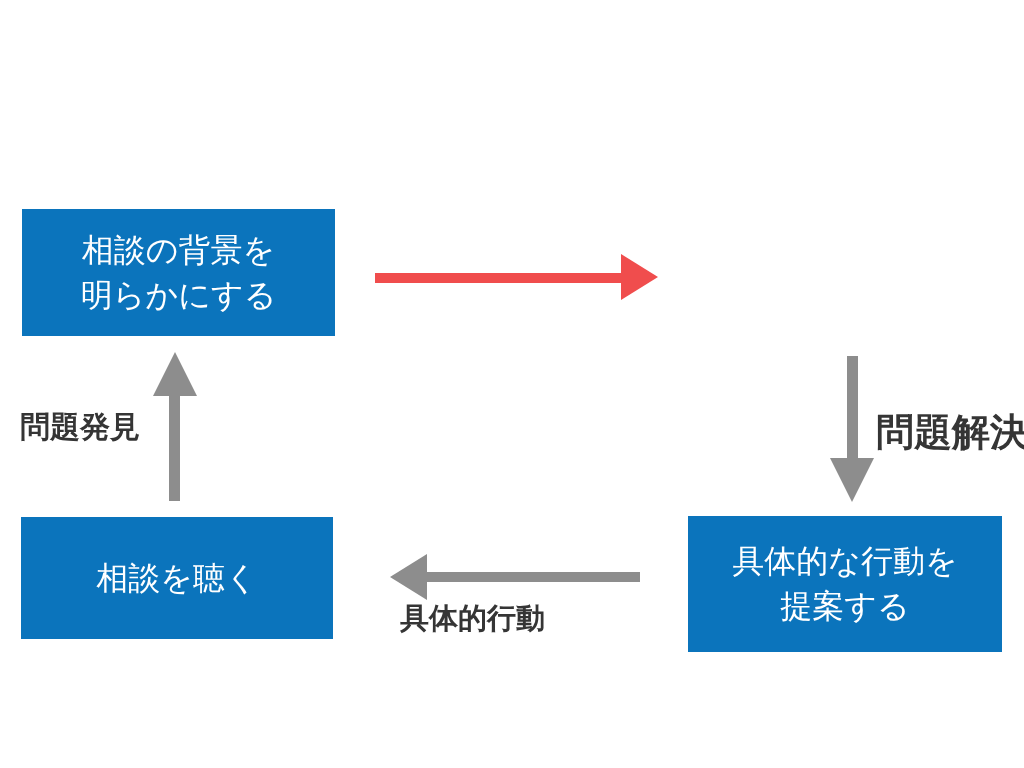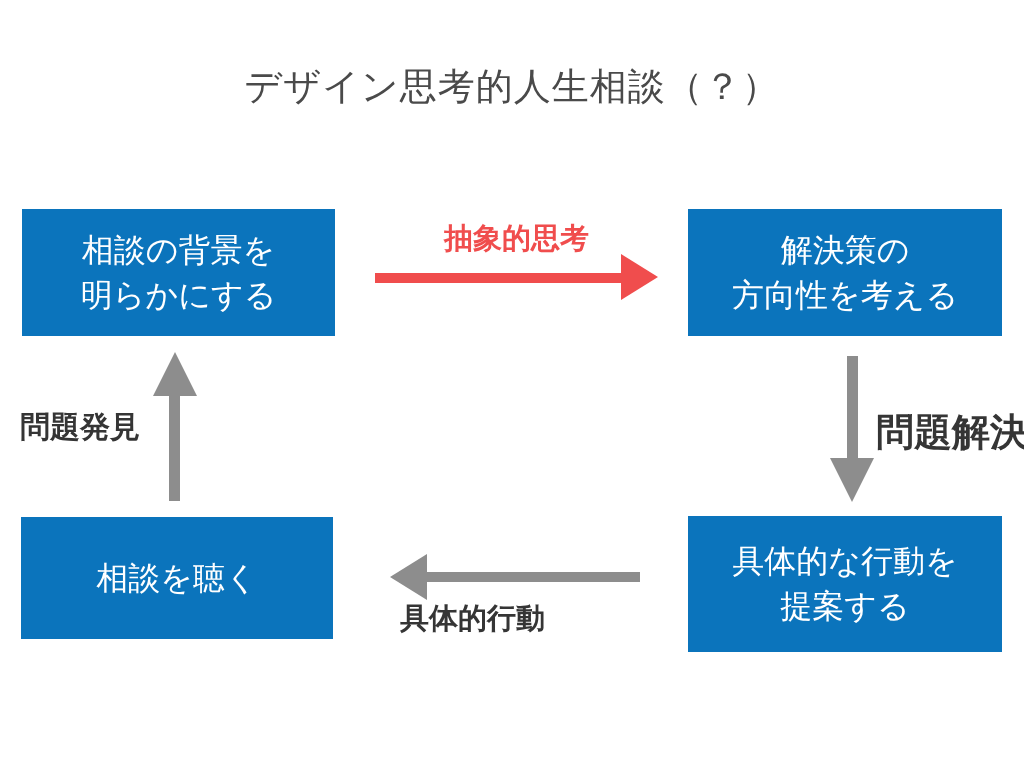--- a/index.html
+++ b/index.html
@@ -96,42 +96,36 @@
   .head-bottom  { left: 390px; top: 554px; }
   
   .shaft-left { left: 169px; top: 394px; width: 11px; height: 107px; }
   .head-left-side { left: 153px; top: 352px; }
 </style>
 </head>
 <body>
 
 <div class="canvas">
 
-  <h1 class="title">デザイン思考的人生相談（？）</h1>
 
   <div class="box box-tl">
     <div class="box-text">相談の背景を
 明らかにする</div>
   </div>
 
-  <div class="box box-tr">
-    <div class="box-text">解決策の
-方向性を考える</div>
-  </div>
 
   <div class="box box-bl">
     <div class="box-text">相談を聴く</div>
   </div>
 
   <div class="box box-br">
     <div class="box-text">具体的な行動を
 提案する</div>
   </div>
 
-  <div class="arrow-label red-text label-top">抽象的思考</div>
   <div class="shaft red-bg shaft-top"></div>
   <div class="head head-right head-top"></div>
 
   <div class="shaft gray-bg shaft-right"></div>
   <div class="head head-down head-right-side"></div>
   <div class="arrow-label label-right">問題解決</div>
 
   <div class="shaft gray-bg shaft-bottom"></div>
   <div class="head head-left head-bottom"></div>
   <div class="arrow-label label-bottom">具体的行動</div>

